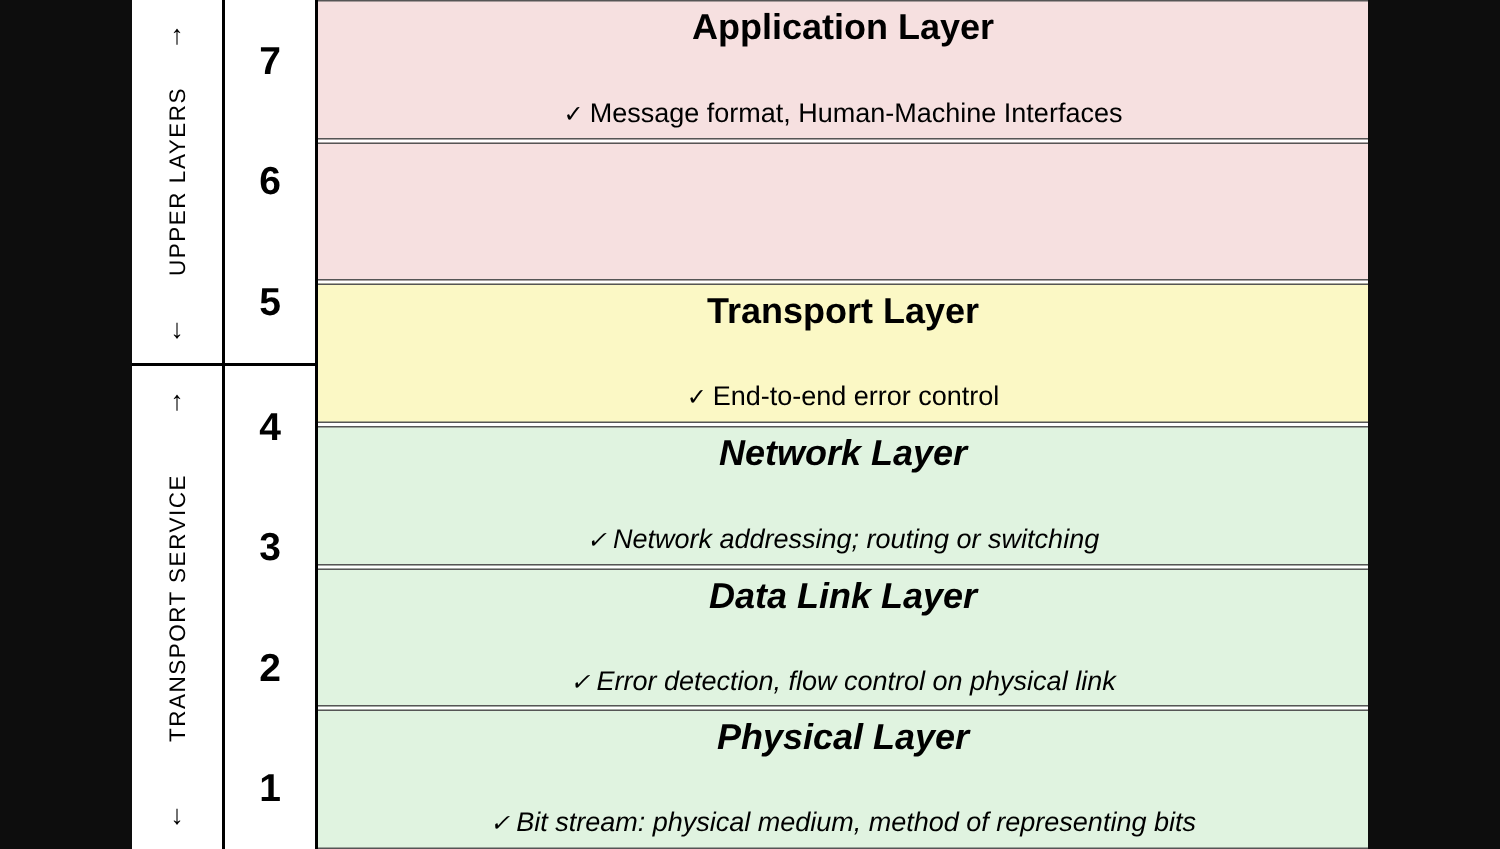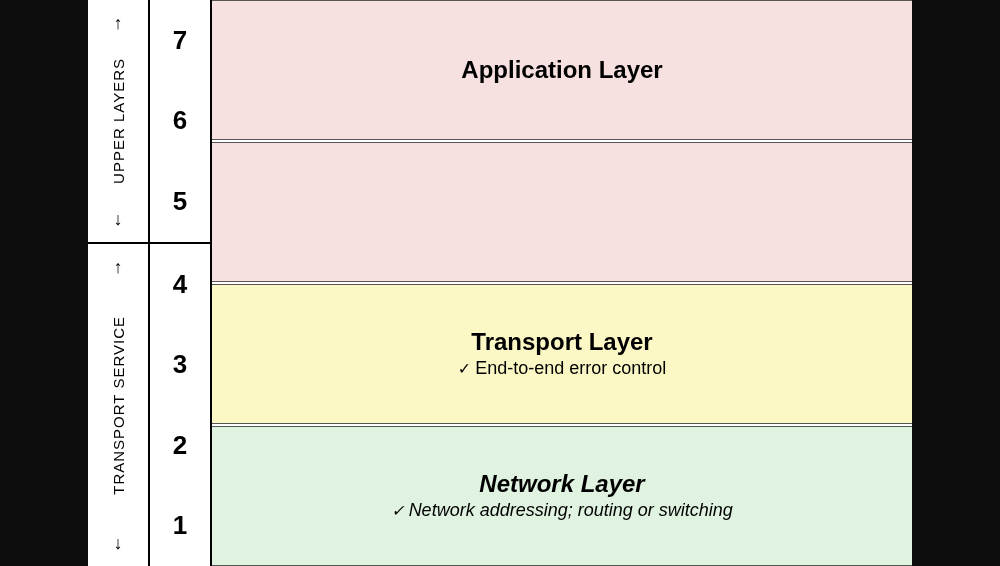--- a/index.html
+++ b/index.html
@@ -85,21 +85,21 @@
       display: flex;
       flex-direction: column;
     }
     .layer {
       flex: 1;
       border-top: 1px solid #555;
       border-bottom: 1px solid #555;
       display: flex;
       flex-direction: column;
       align-items: center;
-      justify-content: center;
+      justify-content: space-between;
       padding: 4px 10px;
       margin-bottom: 2px;
     }
     .layer:last-child {
       margin-bottom: 0;
     }
     .layer-title {
       font-size: 24px;
       font-weight: bold;
       color: #000;
@@ -150,26 +150,35 @@
     <div class="num-cell">5</div>
     <div class="num-cell num-divider-top">4</div>
     <div class="num-cell">3</div>
     <div class="num-cell">2</div>
     <div class="num-cell">1</div>
   </div>
 
   <div class="layers-col">
     <div class="layer pink">
       <div class="layer-title">Application Layer</div>
+      <div class="layer-desc"><span class="check">✓</span><span>Message format, Human-Machine Interfaces</span></div>
     </div>
     <div class="layer pink">
     </div>
     <div class="layer yellow">
       <div class="layer-title">Transport Layer</div>
       <div class="layer-desc"><span class="check">✓</span><span>End-to-end error control</span></div>
     </div>
     <div class="layer green">
       <div class="layer-title">Network Layer</div>
       <div class="layer-desc"><span class="check">✓</span><span>Network addressing; routing or switching</span></div>
     </div>
+    <div class="layer green">
+      <div class="layer-title">Data Link Layer</div>
+      <div class="layer-desc"><span class="check">✓</span><span>Error detection, flow control on physical link</span></div>
+    </div>
+    <div class="layer green">
+      <div class="layer-title">Physical Layer</div>
+      <div class="layer-desc"><span class="check">✓</span><span>Bit stream: physical medium, method of representing bits</span></div>
+    </div>
   </div>
 
 </div>
 
 </body></html>

